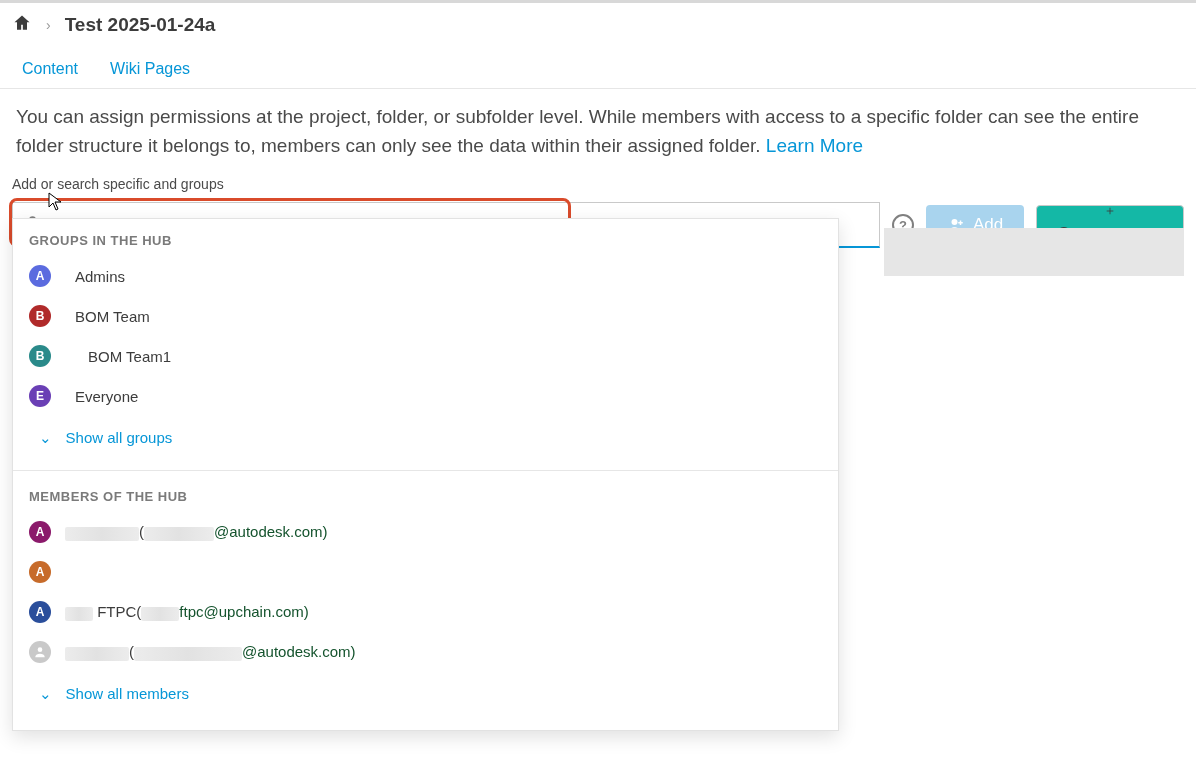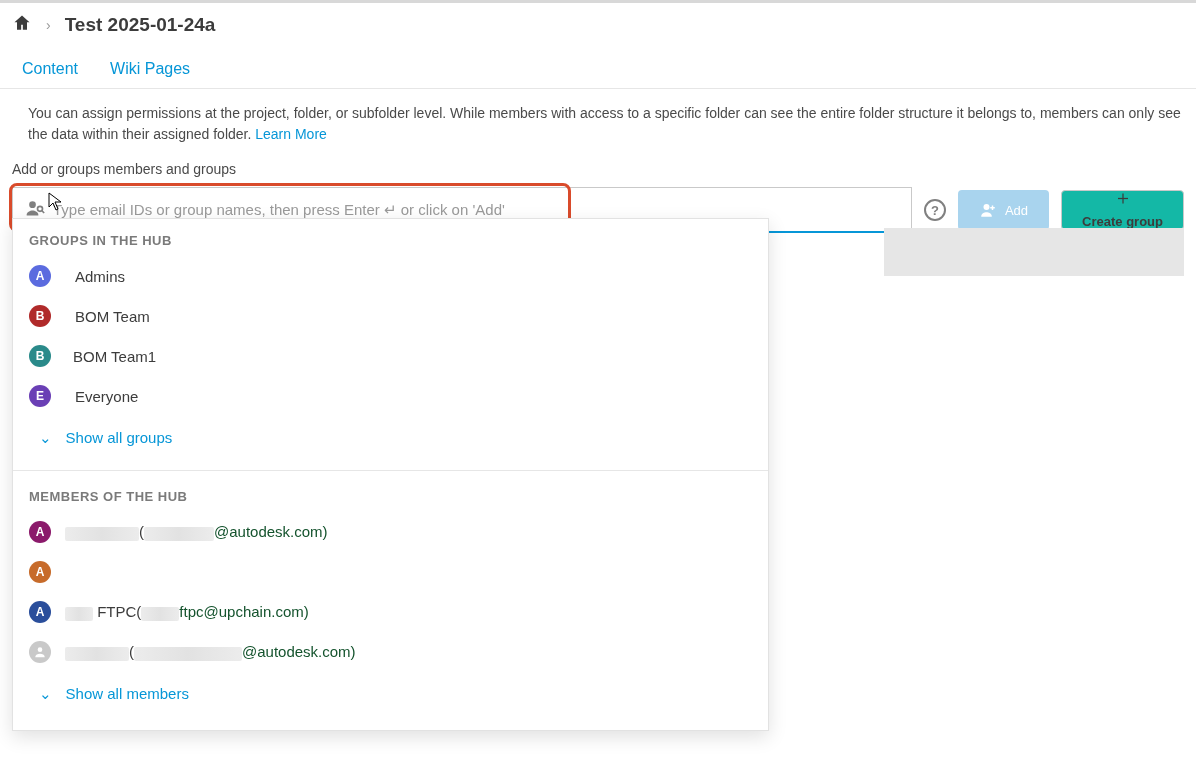--- a/index.html
+++ b/index.html
@@ -27,21 +27,21 @@
   }
   .tab {
     padding: 10px 2px; font-size: 16px; color: #0696d7; cursor: pointer;
     position: relative;
   }
   .tab.active { color: #3c3c3c; font-weight: 500; }
   .tab.active::after {
     content: ""; position: absolute; left: 0; right: 0; bottom: -1px;
     height: 3px; background: #0696d7;
   }
-  .info-text { padding: 14px 12px 6px 28px; color: #4a4a4a; line-height: 1.5; font-size: 14px; }
+  .info-text { padding: 14px 12px 6px 16px; color: #4a4a4a; line-height: 1.5; font-size: 19px; }
   .info-text a { color: #0696d7; text-decoration: none; }
   .section-label { padding: 10px 12px 6px 12px; color: #4a4a4a; font-size: 14px; }
   .search-row {
     display: flex; align-items: center; gap: 12px; padding: 4px 12px;
     position: relative;
   }
   .search-wrap {
     flex: 1; display: flex; align-items: center;
     border: 1px solid #c9c9c9; border-bottom: 2px solid #0696d7;
     height: 46px; padding: 0 12px; background: #fff;
@@ -57,30 +57,30 @@
   }
   .search-wrap input::placeholder { color: #9a9a9a; }
   .help-icon {
     width: 22px; height: 22px; border: 2px solid #808080; border-radius: 50%;
     display: flex; align-items: center; justify-content: center;
     color: #808080; font-weight: 700; cursor: pointer; font-size: 13px;
   }
   .btn {
     display: inline-flex; align-items: center; gap: 8px;
     height: 40px; padding: 0 20px; border-radius: 4px;
-    font-size: 13px; cursor: pointer; border: 1px solid transparent;
+    font-size: 17px; cursor: pointer; border: 1px solid transparent;
   }
   .btn.add { background: #a9d4ee; color: #fff; }
   .btn.add svg { width: 18px; height: 18px; fill: #fff; }
   .btn.create {
     background: #14b8a6; border-color: #c9c9c9; color: #3c3c3c; font-weight: 700; flex-direction: column;
   }
   .btn.create svg { width: 16px; height: 16px; fill: #3c3c3c; }
   .dropdown {
-    position: absolute; left: 12px; top: 218px; width: 757px;
+    position: absolute; left: 12px; top: 218px; width: 827px;
     background: #fff; border: 1px solid #e2e2e2;
     box-shadow: 0 6px 18px rgba(0,0,0,0.12);
     padding-bottom: 16px;
     z-index: 10;
   }
   .dd-header {
     padding: 14px 16px 8px 16px; color: #7a7a7a; font-size: 13px;
     letter-spacing: 0.5px; font-weight: 600;
   }
   .dd-item {
@@ -134,21 +134,21 @@
 
 <div class="tabs">
   <div class="tab">Content</div>
   <div class="tab">Wiki Pages</div>
 </div>
 
 <div class="info-text">
   <span>You can assign permissions at the project, folder, or subfolder level. While members with access to a specific folder can see the entire folder structure it belongs to, members can only see the data within their assigned folder. </span><a href="#">Learn More</a>
 </div>
 
-<div class="section-label">Add or groups members and groups</div>
+<div class="section-label">Add or search specific and groups</div>
 
 <div class="search-row">
   <div class="search-wrap">
     <span class="piicon">
       <svg viewBox="0 0 24 24">
           <circle cx="9" cy="8" r="4"></circle>
           <path d="M2 20c0-3 4-5 7-5s7 2 7 5v1H2z"></path>
           <circle cx="18" cy="13" r="3" fill="none" stroke="#808080" stroke-width="2"></circle>
           <line x1="20" y1="15" x2="23" y2="18" stroke="#808080" stroke-width="2"></line>
         </svg>
@@ -182,21 +182,21 @@
       <div class="dd-item">
         <div class="avatar group" style="background: rgb(91, 107, 223); color: rgb(255, 255, 255);">A</div>
         <span class="name" style="margin-left: 10px; text-align: right;">Admins</span>
       </div>
       <div class="dd-item">
         <div class="avatar group" style="background: rgb(176, 42, 42); color: rgb(255, 255, 255);">B</div>
         <span class="name" style="margin-left: 10px;">BOM Team</span>
       </div>
       <div class="dd-item">
         <div class="avatar group" style="background: rgb(42, 138, 138); color: rgb(255, 255, 255);">B</div>
-        <span class="name" style="margin-left: 8px;">BOM Team1</span>
+        <span class="name" style="margin-left: 23px;">BOM Team1</span>
       </div>
       <div class="dd-item">
         <div class="avatar group" style="background: rgb(106, 63, 181); color: rgb(255, 255, 255);">E</div>
         <span class="name" style="margin-left: 10px;">Everyone</span>
       </div>
     </div>
   <div class="dd-show">
     <span class="chev">⌄</span>
     <span>Show all groups</span>
   </div>

